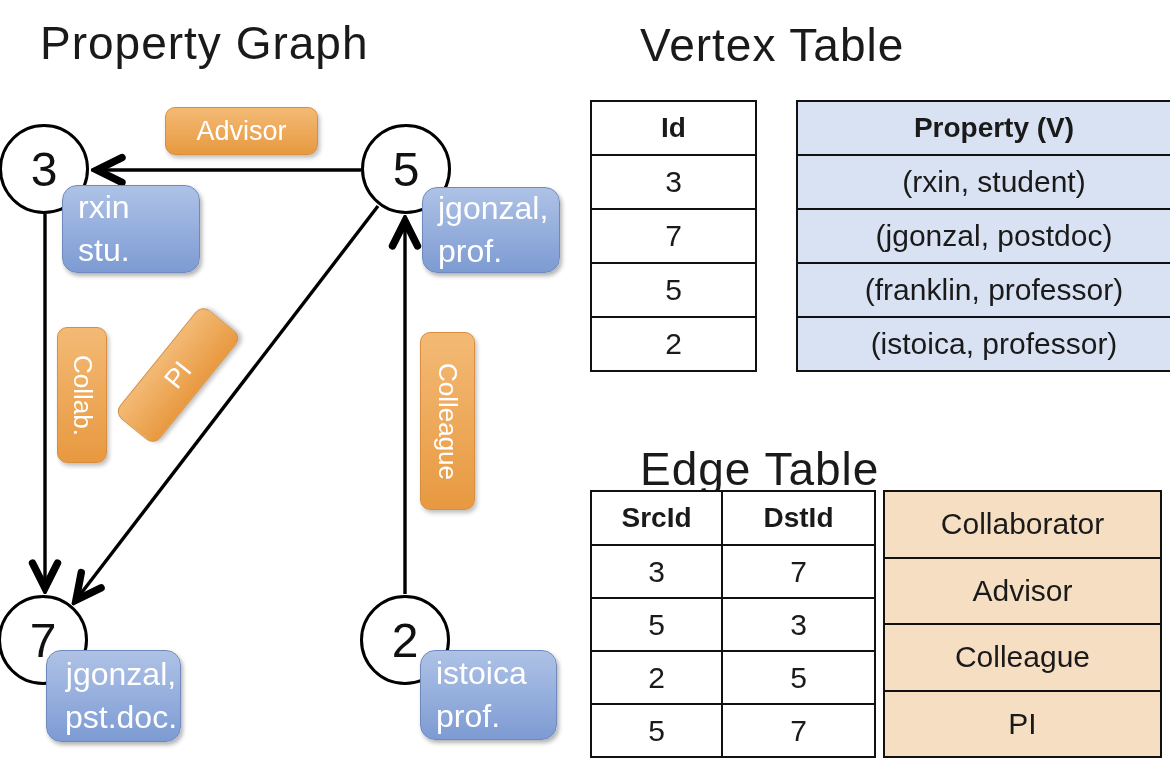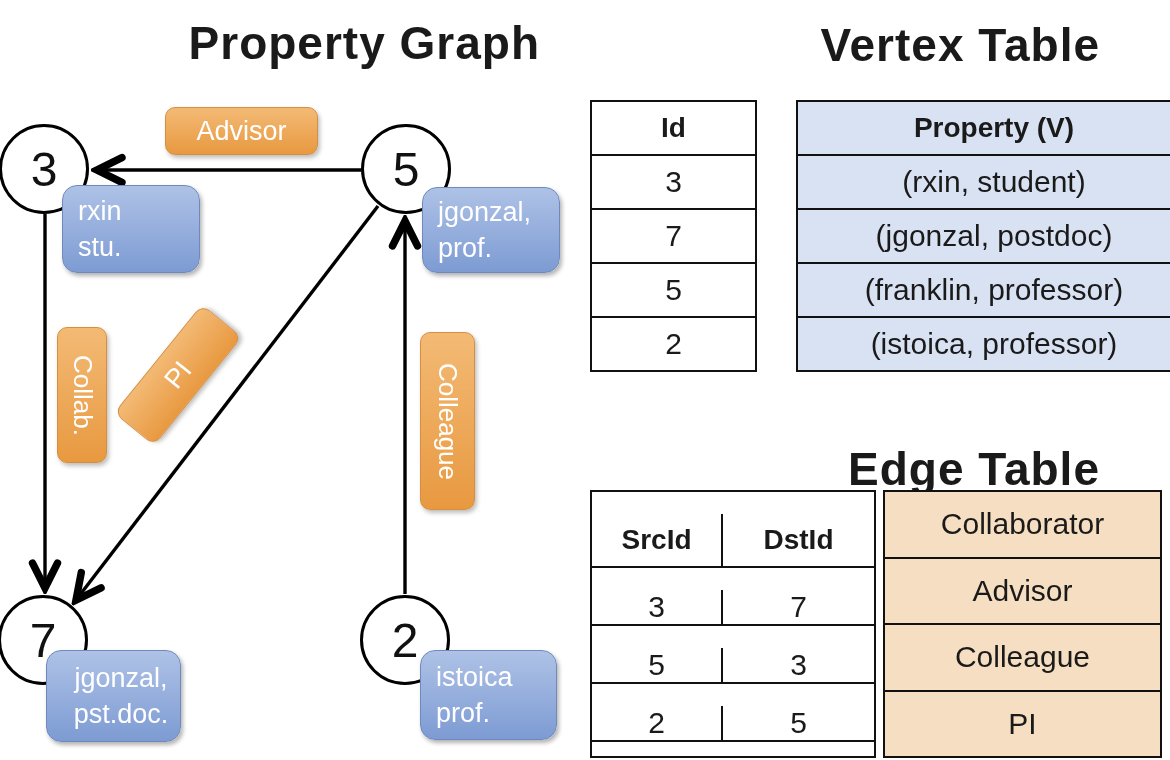--- a/index.html
+++ b/index.html
@@ -1,37 +1,37 @@
 <!DOCTYPE html>
 <html style="--vertex-property-fill: #D9E2F3; --edge-property-fill: #F6DEC2; --edge-label-orange-top: #F3BA75; --edge-label-orange-bottom: #E89940; --node-property-blue-top: #AEC2E6; --node-property-blue-bottom: #7D9BD3;"><head>
 <meta charset="utf-8">
 <style>
   html,body { margin:0; padding:0; background:#fff; }
   .canvas {
     position:relative; width:1170px; height:760px; overflow:hidden;
     background:#fff; font-family:"Liberation Sans", sans-serif; color:#1a1a1a;
   }
   .big-title {
-    position:absolute; text-align:right; font-size:46px; font-weight:700;
+    position:absolute; text-align:left; font-size:46px; font-weight:400;
     letter-spacing:1px; color:#1a1a1a; white-space:nowrap;
   }
   
   .node {
     position:absolute; width:90px; height:90px; border-radius:50%;
     border:3.5px solid #000; background:#fff; box-sizing:border-box;
     display:flex; align-items:center; justify-content:center;
     font-size:48px; color:#111;
   }
   .edges { position:absolute; left:0; top:0; pointer-events:none; }
   
   .vbox {
     position:absolute; border-radius:15px; box-sizing:border-box;
     background:linear-gradient(to bottom, var(--node-property-blue-top,#AEC2E6), var(--node-property-blue-bottom,#7D9BD3));
     border:1px solid #7089BC; box-shadow:2px 3px 4px rgba(0,0,0,0.30);
-    color:#fff; font-size:27px; line-height:1.35;
+    color:#fff; font-size:32px; line-height:1.35;
     display:flex; flex-direction:column; justify-content:center; padding-left:15px;
   }
   
   .elabel {
     position:absolute; border-radius:10px; box-sizing:border-box;
     background:linear-gradient(to bottom, var(--edge-label-orange-top,#F3BA75), var(--edge-label-orange-bottom,#E79840));
     border:1px solid #D88E3F; box-shadow:2px 3px 4px rgba(0,0,0,0.25);
     color:#fff; font-size:27px;
     display:flex; align-items:center; justify-content:center;
   }
@@ -46,21 +46,21 @@
     display:flex; align-items:center; justify-content:center;
     font-weight:bold; font-size:28px;
   }
   .td {
     flex:1 1 0; border-bottom:2px solid #111;
     display:flex; align-items:center; justify-content:center; font-size:30px;
   }
   .tbl > .td:last-child, .tbl > .row:last-child { border-bottom:none; }
   .blue-fill  { background:var(--vertex-property-fill,#D9E2F3); }
   .tan-fill   { background:var(--edge-property-fill,#F6DEC2); }
-  .row { display:flex; flex:1 1 0; border-bottom:2px solid #111;margin-top:22px; }
+  .row { display:flex; flex:1 1 0; border-bottom:2px solid #111; }
   .row.hdr { flex:0 0 52px; border-bottom:2.5px solid #111; }
   .cell { display:flex; align-items:center; justify-content:center; font-size:30px; }
   .cell.hc { font-weight:bold; font-size:28px; }
   .c1 { width:131px; border-right:2px solid #111; box-sizing:border-box; }
   .c2 { flex:1; }
 </style>
 </head>
 <body>
 
 <div class="canvas">

